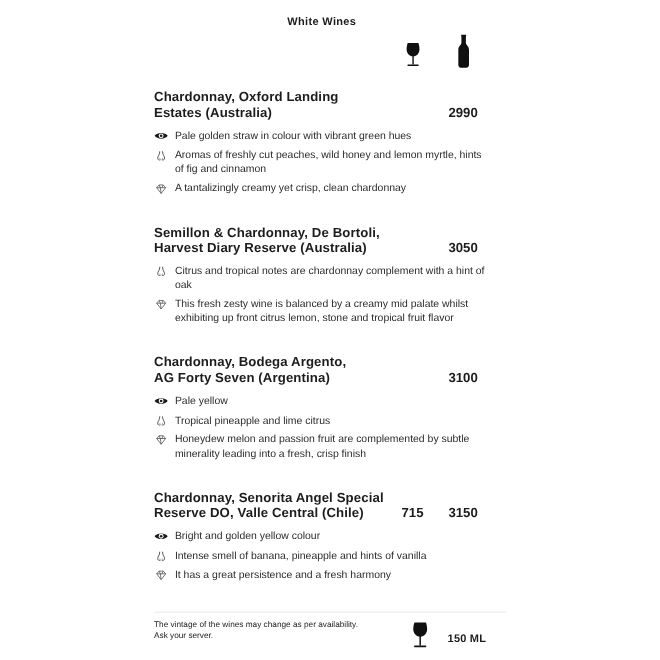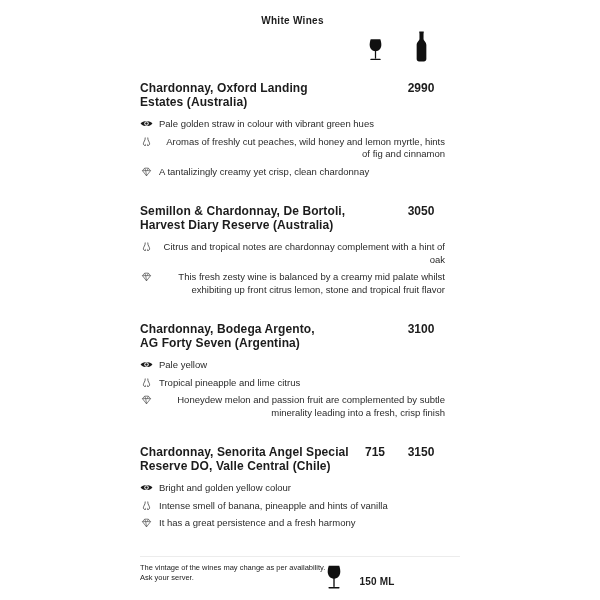--- a/index.html
+++ b/index.html
@@ -14,37 +14,37 @@
     margin:0;padding-top:12px;text-align:center;
     font-size:10px;font-weight:bold;letter-spacing:.3px;line-height:18px;
   }
   
   .price-header{display:flex;justify-content:flex-end;align-items:flex-end;margin-top:1px;height:31px;}
   .col{width:44px;display:flex;justify-content:center;align-items:flex-end;}
   .col.bottle{width:48px;}
   
   .wine{margin-top:19px;margin-bottom:26px;}
   .wine:last-of-type{margin-bottom:0;}
-  .wine-header{display:flex;}
+  .wine-header{display:flex;align-items:flex-end;}
   .wine-name{
     flex:1;margin:0;font-size:12px;font-weight:bold;line-height:14px;letter-spacing:.1px;
   }
   .price{
     width:44px;font-size:12px;font-weight:bold;text-align:center;line-height:14px;
   }
   .price.bottle{width:48px;}
   .notes{list-style:none;margin:9px 0 0 0;padding:0;}
   .note{display:flex;gap:6px;margin-bottom:5px;align-items:flex-start;}
   .note-icon{flex:0 0 13px;width:13px;padding-top:1px;display:flex;justify-content:center;}
-  .note-text{font-size:9.5px;line-height:12.5px;color:#2b2b2b;max-width:286px;text-align:right;}
+  .note-text{font-size:9.5px;line-height:12.5px;color:#2b2b2b;max-width:286px;}
   
   .footer{
     position:absolute;left:140px;top:556px;width:320px;
     border-top:1px solid #ececec;padding-top:6px;
-    display:flex;align-items:flex-start;
+    display:flex;justify-content:space-between;align-items:flex-start;
   }
   .footer-notes{font-size:7.5px;line-height:10px;color:#222;}
   .serving{display:flex;align-items:flex-end;gap:16px;padding-right:18px;}
   .serving-size{font-size:10px;font-weight:bold;padding-bottom:4px;letter-spacing:.2px;}
   svg{display:block;}
 </style>
 </head>
 <body>
 
 <div class="page">

